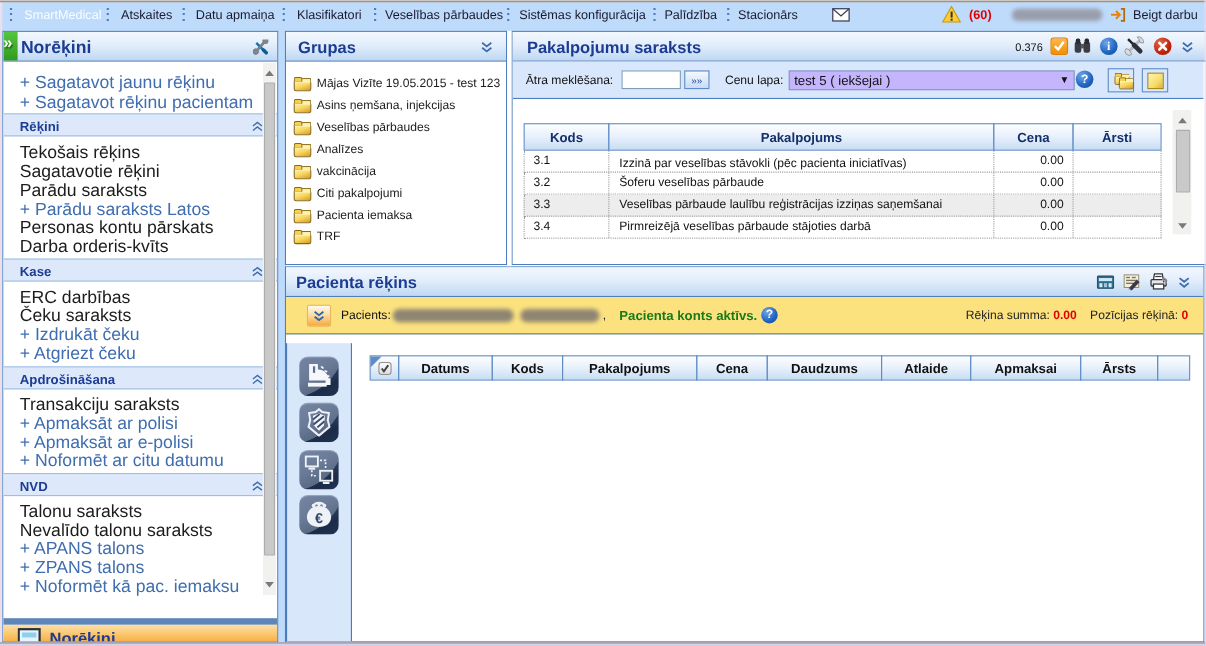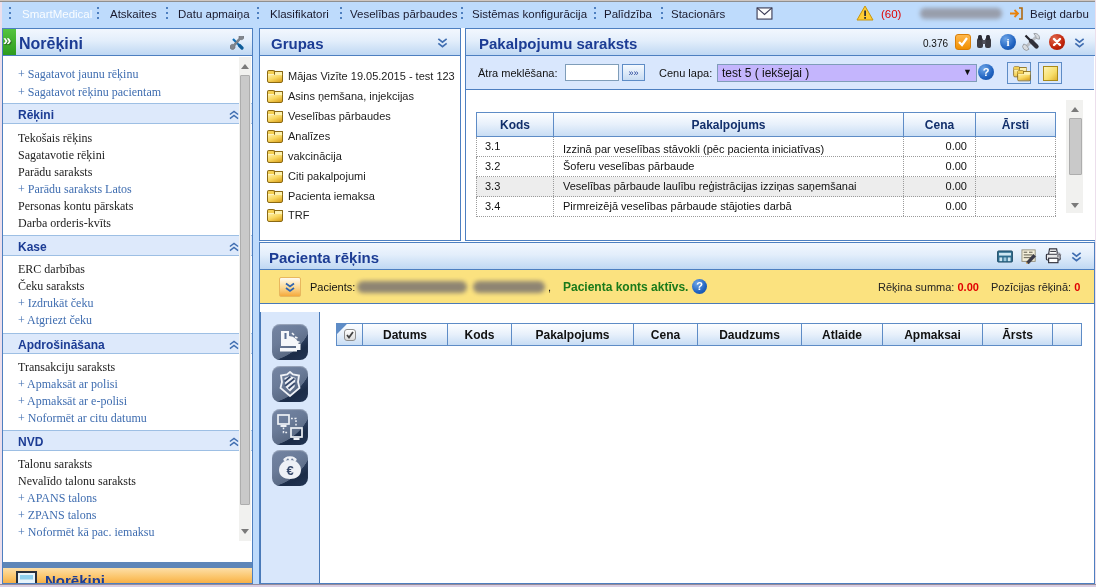--- a/index.html
+++ b/index.html
@@ -18,21 +18,21 @@
   background-image:repeating-linear-gradient(to bottom,#4d7fc0 0 2px,transparent 2px 5px); }
 .msep:after { content:""; position:absolute; left:1px; top:1px; width:2px; height:13px;
   background-image:repeating-linear-gradient(to bottom,#ffffff 0 2px,transparent 2px 5px); z-index:-1;}
 
 .panel { position:absolute; background:#fff; border:1px solid #4d7fc0; overflow:hidden; }
 .phead { position:absolute; left:0; top:0; right:0; height:27px;
   background:linear-gradient(180deg,#f2f7fe 0%,#e3eefb 45%,#bfd8f3 100%);
   border-bottom:1px solid #4d7fc0; }
 .ptitle { position:absolute; font-weight:bold; font-size:15px; color:#1c3c94; top:6px; }
 
-.navitem { position:absolute; left:15px; font-size:12px; color:#1c1c1c; white-space:nowrap;font-family:Liberation Serif, serif; }
+.navitem { position:absolute; left:15px; font-size:16px; color:#1c1c1c; white-space:nowrap; }
 .navlink { color:#3f6db0; }
 .navsec { position:absolute; left:0; right:0; background:#dde9fb; border-top:1px solid #9dbfe4; border-bottom:1px solid #9dbfe4; }
 .navsec b { position:absolute; left:15px; top:4px; font-size:12px; color:#1c3c94; }
 
 .sbtrack { position:absolute; background:#f1f1ef; }
 .sbthumb { position:absolute; background:#c9c9c9; border:1px solid #adadad; border-radius:1px; }
 .arr { position:absolute; width:0; height:0; }
 
 .gitem { position:absolute; left:28px; font-size:11px; color:#1c1c1c; white-space:nowrap; }
 .gfolder { position:absolute; left:7px; width:16px; height:10px; margin-top:2px;
@@ -77,21 +77,21 @@
   <span class="mi" style="left:671px">Stacionārs</span>
   <svg class="abs" style="left:756px;top:5px" width="17" height="13" viewBox="0 0 18 14">
     <rect x="1" y="1" width="16" height="12" fill="#fdfdfd" stroke="#3b3b55" stroke-width="1.2"></rect>
     <path d="M1 1 L9 8 L17 1" fill="none" stroke="#3b3b55" stroke-width="1.2"></path>
   </svg>
   <svg class="abs" style="left:856px;top:3px" width="18" height="17" viewBox="0 0 18 17">
     <path d="M9 1 L17 15 L1 15 Z" fill="#ffcc33" stroke="#c8960c" stroke-width="1"></path>
     <rect x="8.2" y="5.5" width="1.8" height="5.5" fill="#333"></rect>
     <rect x="8.2" y="12" width="1.8" height="1.8" fill="#333"></rect>
   </svg>
-  <span class="mi" style="left:881px;color:#e00000;font-weight:normal">(60)</span>
+  <span class="mi" style="left:881px;color:#e00000;font-weight:bold">(60)</span>
   <div class="abs" style="left:920px;top:6px;width:82px;height:11px;background:#8f8f98;border-radius:5px;filter:blur(2px);opacity:.8"></div>
   <svg class="abs" style="left:1009px;top:5px" width="15" height="13" viewBox="0 0 15 13">
     <path d="M1 6.5 H8 M5.5 3 L9 6.5 L5.5 10" fill="none" stroke="#e8820c" stroke-width="1.8"></path>
     <path d="M10 1 H13 V12 H10" fill="none" stroke="#b06a10" stroke-width="1.6"></path>
   </svg>
   <span class="mi" style="left:1030px">Beigt darbu</span>
 </div>
 
 <div class="panel" id="leftpanel" style="left:2px;top:28px;width:251px;height:556px">
   <div class="phead">

